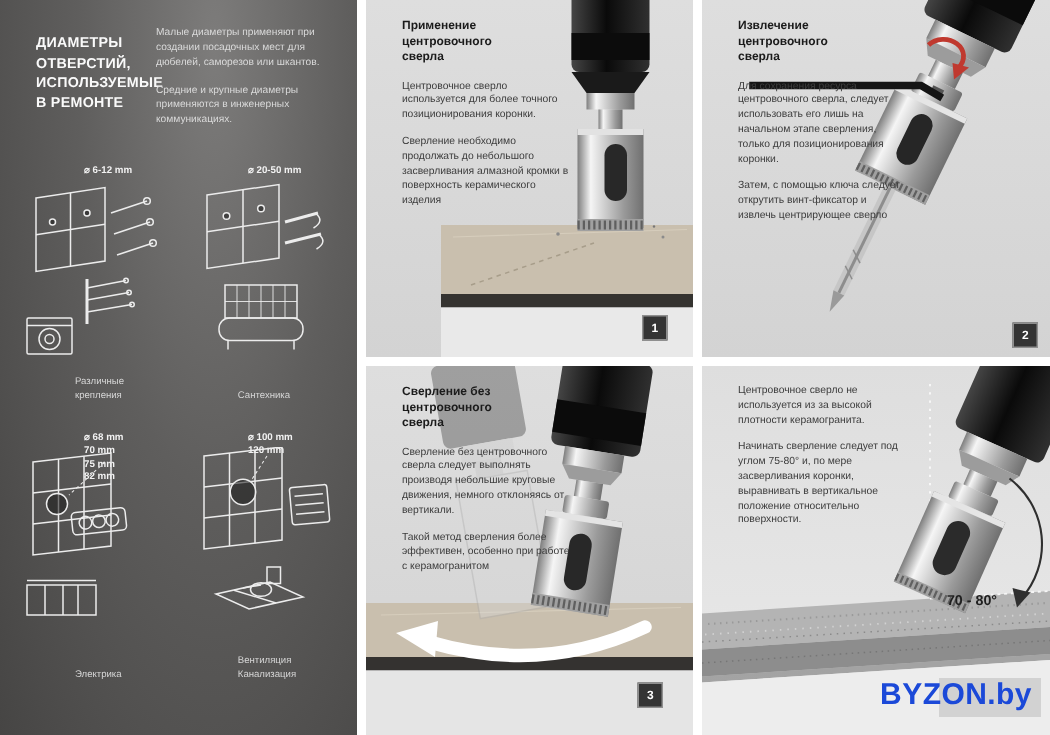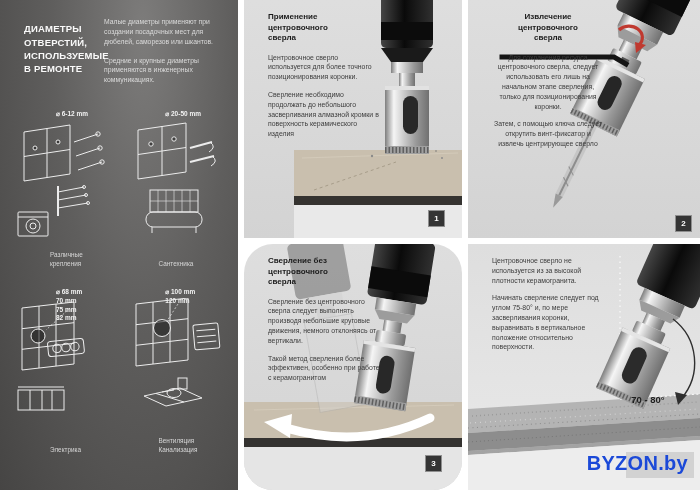--- a/index.html
+++ b/index.html
@@ -20,22 +20,22 @@
   .dia-caption{position:absolute;bottom:8px;left:38%;font-size:6.4px;color:#d6d6d6;
     line-height:1.3;white-space:pre-line;}
   #dia-1{left:12px;top:108px;width:100px;height:168px;}
   #dia-2{left:116px;top:108px;width:112px;height:168px;}
   #dia-3{left:12px;top:286px;width:100px;height:176px;}
   #dia-4{left:116px;top:286px;width:112px;height:176px;}
 
   
   .panel{position:absolute;background:linear-gradient(#dedede,#d3d3d3);overflow:hidden;}
   #panel-1{left:244px;top:0;width:218px;height:238px;}
-  #panel-2{left:468px;top:0;width:232px;height:238px;text-align:center;}
-  #panel-3{left:244px;top:244px;width:218px;height:246px;border-radius:29px;}
+  #panel-2{left:468px;top:0;width:232px;height:238px;}
+  #panel-3{left:244px;top:244px;width:218px;height:246px;}
   #panel-4{left:468px;top:244px;width:232px;height:246px;background:linear-gradient(#dedede,#e9e9e9);}
 
   .photo{position:absolute;left:0;top:0;width:100%;height:100%;z-index:1;}
   .panel-text{position:absolute;left:24px;top:12px;width:112px;z-index:2;}
   .panel-title{font-weight:bold;font-size:8px;line-height:1.32;color:#1b1b1b;
     white-space:pre-line;margin:0 0 9px 0;}
   .panel-para{font-size:6.9px;line-height:1.42;color:#3c3c3c;margin:0 0 8px 0;}
 
   .badge{position:absolute;width:15px;height:15px;background:#343434;border:1px solid #8f8f8f;
     color:#ffffff;font-size:8px;font-weight:bold;display:flex;align-items:center;

